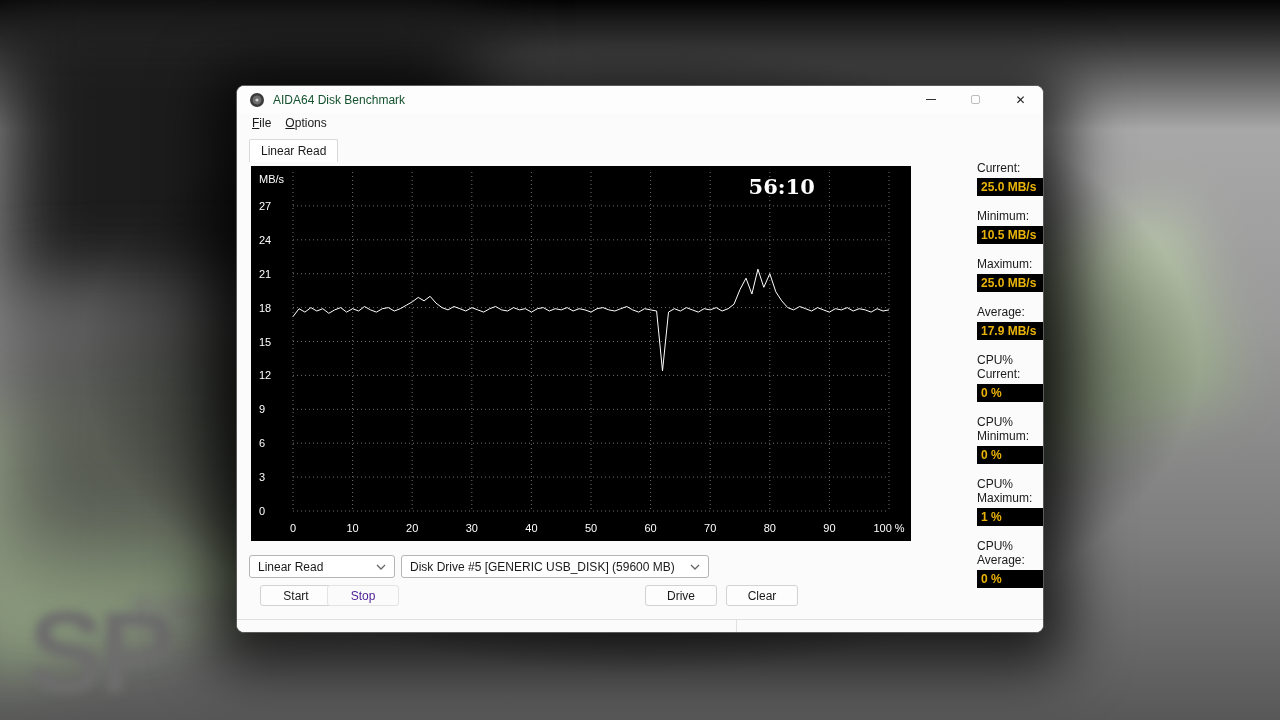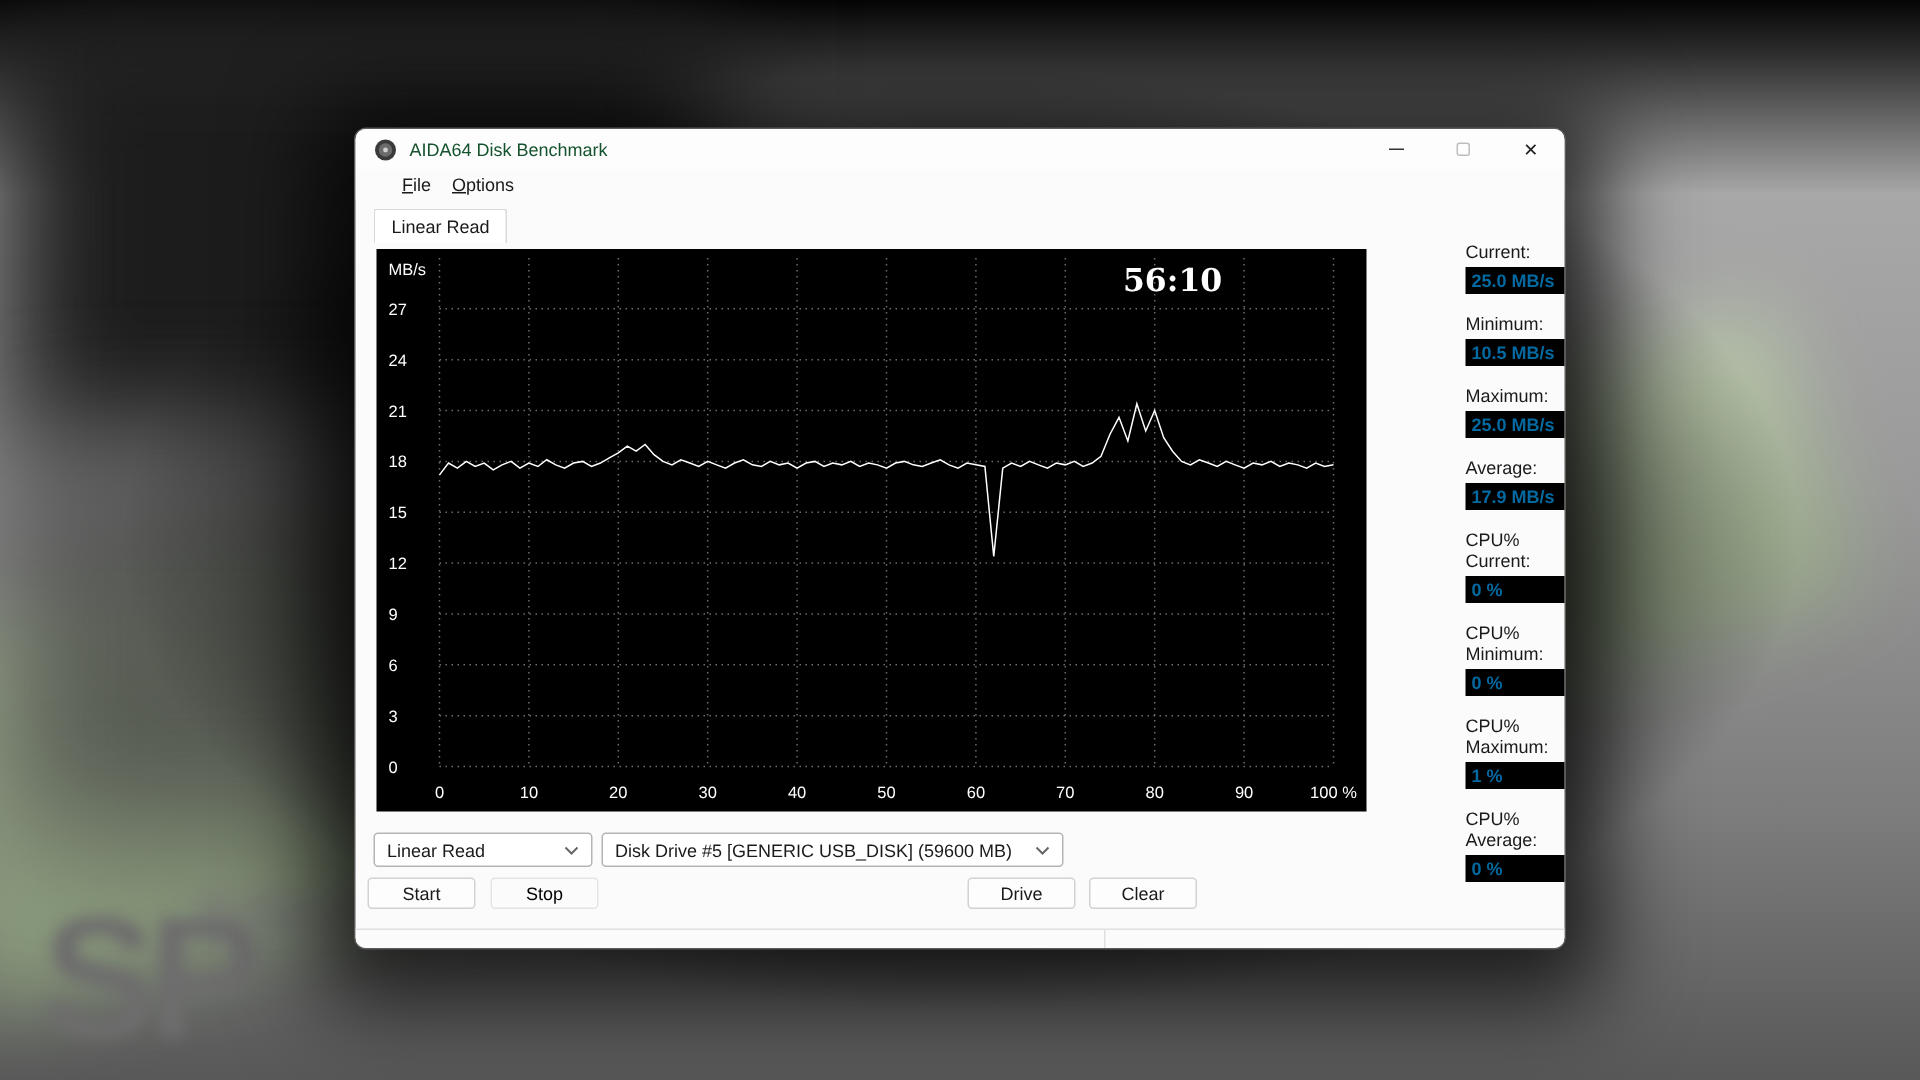--- a/index.html
+++ b/index.html
@@ -30,21 +30,21 @@
 
   .titlebar { height:27px; background:#fdfdfd; display:flex; align-items:center; }
   .app-icon { width:16px; height:16px; margin:0 8px 0 12px; flex:0 0 auto; }
   .title-text { font-size:12px; color:#14532d; flex:1 1 auto; }
   .caption-btn { width:45px; height:27px; display:flex; align-items:center; justify-content:center;
     color:#333; font-size:11px; cursor:default; }
   .min-glyph { width:10px; height:1px; background:#333; display:block; }
   .max-glyph { width:9px; height:9px; border:1px solid #bdbdbd; border-radius:2px; display:block; }
   .close-glyph { font-size:12px; color:#222; }
 
-  .menubar { height:20px; display:flex; align-items:center; background:#fbfbfb; padding-left:24px; }
+  .menubar { height:20px; display:flex; align-items:center; background:#fbfbfb; padding-left:8px; }
   .menu-item { padding:1px 7px; }
   .menu-item::first-letter { text-decoration:underline; }
 
   .tab { position:absolute; left:12px; top:53px; height:23px; padding:0 11px; background:#ffffff;
     border:1px solid #d9d9d9; border-bottom:none; border-radius:2px 2px 0 0;
     display:flex; align-items:center; font-size:12px; }
 
   .chart-box { position:absolute; left:14px; top:80px; width:660px; height:375px; background:#000; }
   .chart-box svg { display:block; width:660px; height:375px; }
   .grid   { stroke:#6e6e6e; stroke-width:1; stroke-dasharray:1 3; }
@@ -54,30 +54,30 @@
 
   .combo { position:absolute; height:23px; background:#fff; border:1px solid #b5b5b5; border-radius:3px;
     display:flex; align-items:center; padding:0 8px; font-size:12px; }
   .combo .chev { margin-left:auto; flex:0 0 auto; }
   .combo-test  { left:12px;  top:469px; width:146px; }
   .combo-drive { left:164px; top:469px; width:308px; }
 
   .btn { position:absolute; top:499px; width:72px; height:21px; background:#fdfdfd; border:1px solid #d2d2d2;
     border-radius:3px; font-size:12px; color:#1a1a1a; display:flex; align-items:center; justify-content:center; }
   .btn.ul::first-letter { text-decoration:underline; }
-  .btn-start { left:8px; }
-  .btn-stop  { left:90px; background:#fbfbfb; border-color:#e4e4e4; color:#000000; }
+  .btn-start { left:23px; }
+  .btn-stop  { left:90px; background:#fbfbfb; border-color:#e4e4e4; color:#4c1d95; }
   .btn-save  { left:408px; }
   .btn-clear { left:489px; }
 
   .stats { position:absolute; left:692px; top:75px; width:106px; }
   .stat { margin-bottom:13px;margin-left:48px; }
   .stat.gap { margin-top:10px; }
   .stat-label { font-size:12px; color:#1a1a1a; margin-bottom:3px; }
-  .stat-value { width:105px; height:18px; background:#000; color:#0369a1; font-weight:bold; font-size:12px;
+  .stat-value { width:105px; height:18px; background:#000; color:#eab308; font-weight:bold; font-size:12px;
     display:flex; align-items:center; padding-left:4px; }
 
   .statusbar { position:absolute; left:0; right:0; bottom:0; height:13px; border-top:1px solid #e0e0e0;
     background:#fbfbfb; display:flex; }
   .status-left { width:500px; border-right:1px solid #e0e0e0; }
   .status-right { flex:1; }
 </style>
 </head>
 <body>
 

